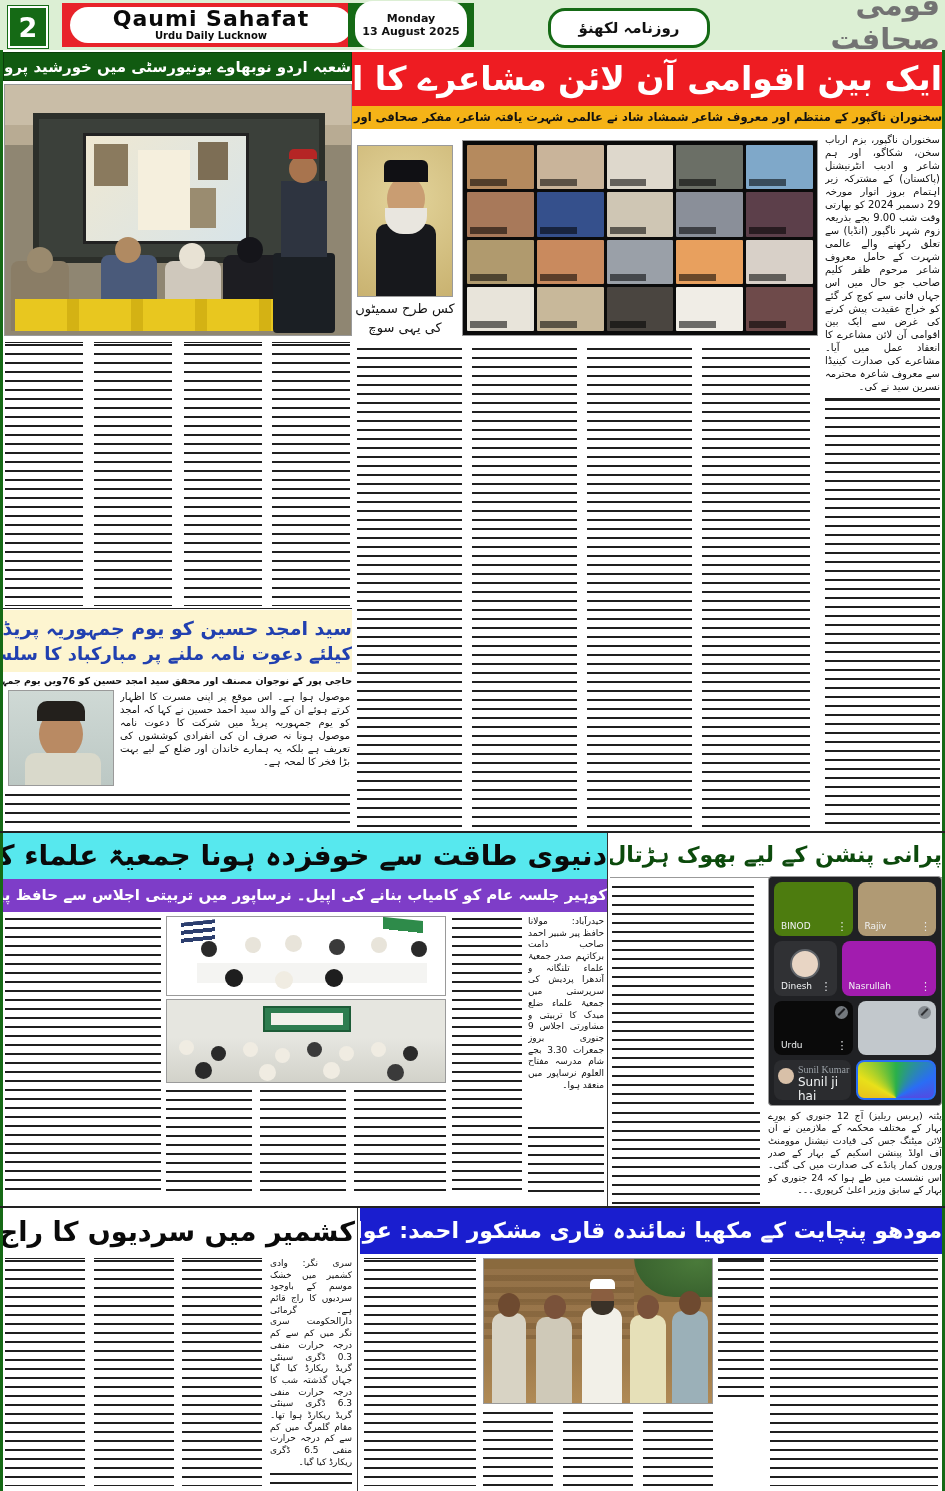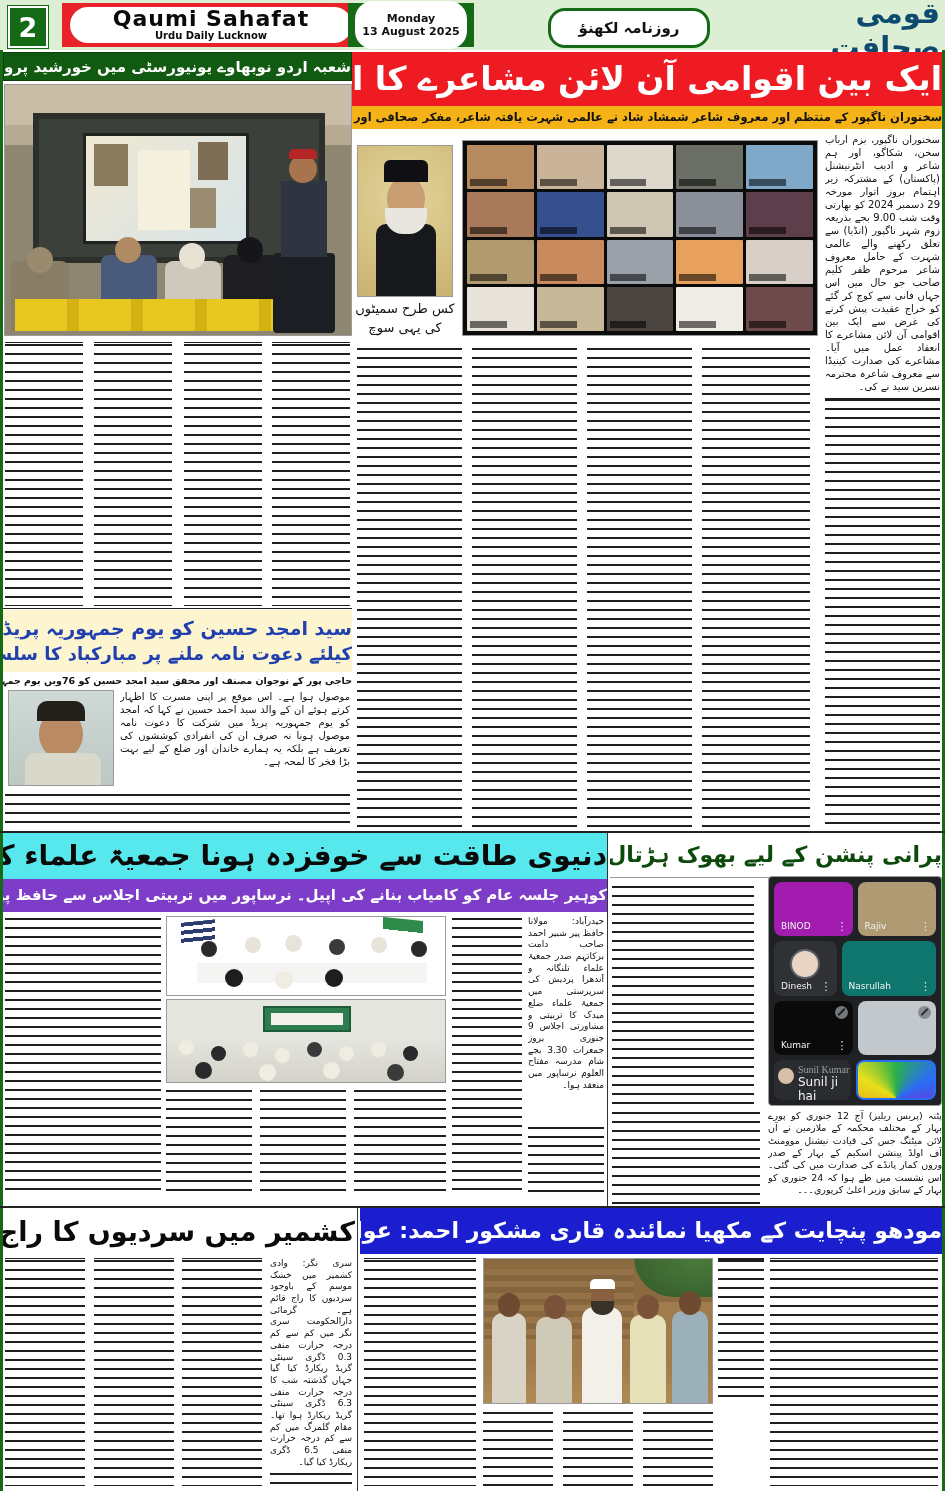--- a/index.html
+++ b/index.html
@@ -55,21 +55,21 @@
       <div style="font-size:11px;font-weight:bold;color:#111;line-height:1.2;">Monday</div>
       <div style="font-size:11px;font-weight:bold;color:#111;line-height:1.2;">13 August 2025</div>
     </div>
   </div>
 
   <div class="abs" style="left:548px;top:8px;width:156px;height:34px;background:#fff;border:3px solid #156a15;border-radius:17px;
               display:flex;align-items:center;justify-content:center;">
     <span dir="rtl" style="font-size:15px;font-weight:bold;color:#111;">روزنامہ لکھنؤ</span>
   </div>
 
-  <div class="abs" dir="rtl" style="left:745px;top:10px;width:195px;height:40px;color:#0c4a6e;font-size:29px;font-weight:bold;
+  <div class="abs" dir="rtl" style="left:745px;top:2px;width:195px;height:40px;color:#737373;font-size:29px;font-weight:bold;
               display:flex;align-items:center;justify-content:center;">قومی صحافت</div>
 
   <div class="abs" style="left:0;top:50px;width:3px;height:1441px;background:#156a15;"></div>
   <div class="abs" style="left:942px;top:50px;width:3px;height:1441px;background:#156a15;"></div>
 
   <div class="abs uhead" dir="rtl" style="left:3px;top:52px;width:349px;height:29px;background:#115a11;color:#fff;font-size:15px;line-height:29px;border:1px solid #0a3d0a;box-sizing:border-box;">
     <span>شعبہ اردو نوبھاوے یونیورسٹی میں خورشید پرویز صدیقی کو خراج عقیدت</span>
   </div>
 
   <div class="abs uhead" dir="rtl" style="left:352px;top:52px;width:590px;height:54px;background:#ee1c22;color:#ffffff;font-size:33px;line-height:54px;">
@@ -262,44 +262,44 @@
   <div class="abs" style="left:607px;top:833px;width:1px;height:373px;background:#333;"></div>
 
   <div class="abs uhead" dir="rtl" style="left:610px;top:833px;width:332px;height:44px;background:#ffffff;color:#0c4a0c;font-size:22px;line-height:44px;border-bottom:1px solid #999;">
     <span>پرانی پنشن کے لیے بھوک ہڑتال کی تیاری: نصراللہ</span>
   </div>
 
   <div class="abs sim" style="left:612px;top:884px;width:142px;height:220px;"></div>
 
   <div class="abs meet photo" style="left:768px;top:876px;width:174px;height:230px;">
     <div class="mrow">
-        <div class="mtile" style="background: #a21caf;">
+        <div class="mtile" style="background: #4d7c0f;">
           <span class="mname">BINOD</span>
           <span class="mdots">⋮</span>
         </div>
         <div class="mtile" style="background: rgb(176, 154, 116);">
           <span class="mname">Rajiv</span>
           <span class="mdots">⋮</span>
         </div>
       </div>
     <div class="mrow">
         <div class="mtile" style="background: rgb(48, 49, 52);">
           <div class="mavatar"></div>
           <span class="mname">Dinesh</span>
           <span class="mdots">⋮</span>
         </div>
-        <div class="mtile" style="background: #0f766e; padding-left: 32px;">
+        <div class="mtile" style="background: #a21caf; padding-left: 32px;">
           <span class="mname">Nasrullah</span>
           <span class="mdots">⋮</span>
         </div>
       </div>
       <div class="mrow">
         <div class="mtile" style="background: rgb(10, 10, 10);">
           <div class="mmic"></div>
-          <span class="mname">Kumar</span>
+          <span class="mname">Urdu</span>
           <span class="mdots">⋮</span>
         </div>
         <div class="mtile" style="background: rgb(194, 200, 204);">
           <div class="mmic"></div>
         </div>
       </div>
       <div class="mrow" style="flex:0 0 40px;">
       <div class="mtile" style="background:#2b2c2f;">
         <div class="head-circle" style="left:4px;top:8px;width:16px;height:16px;background:#d8c0a8;"></div>
         <div style="position:absolute;left:24px;top:4px;">

